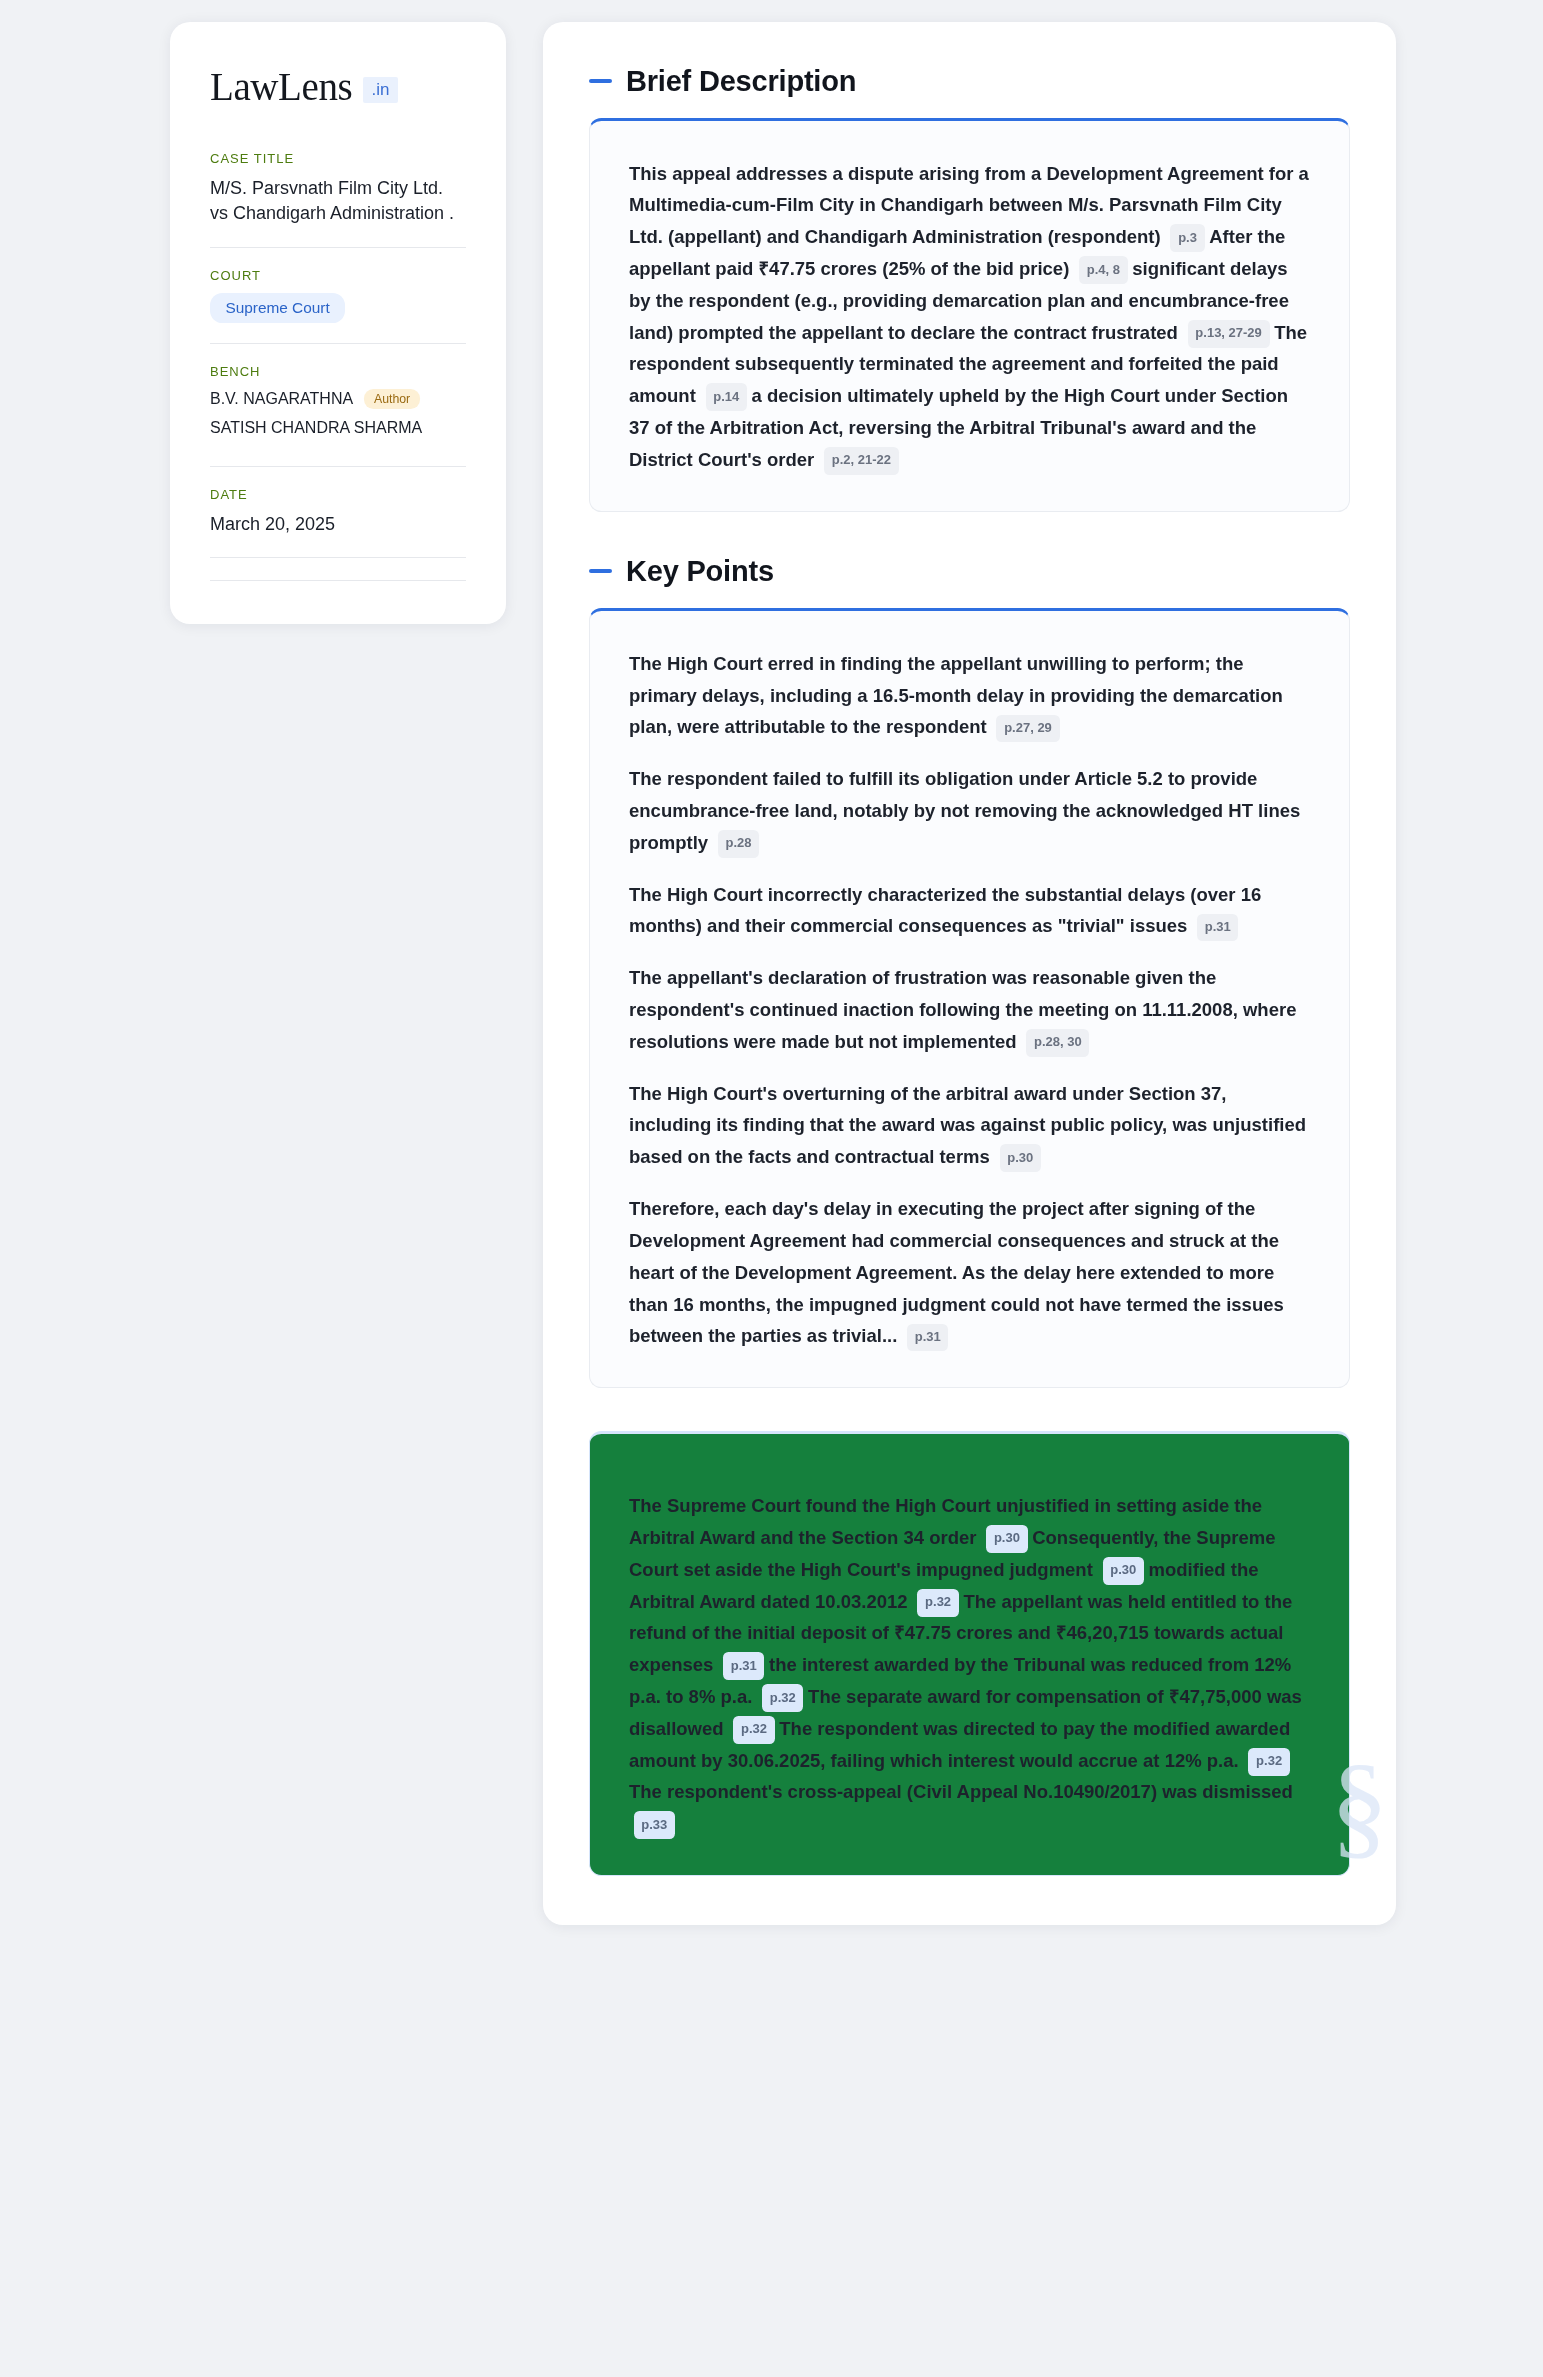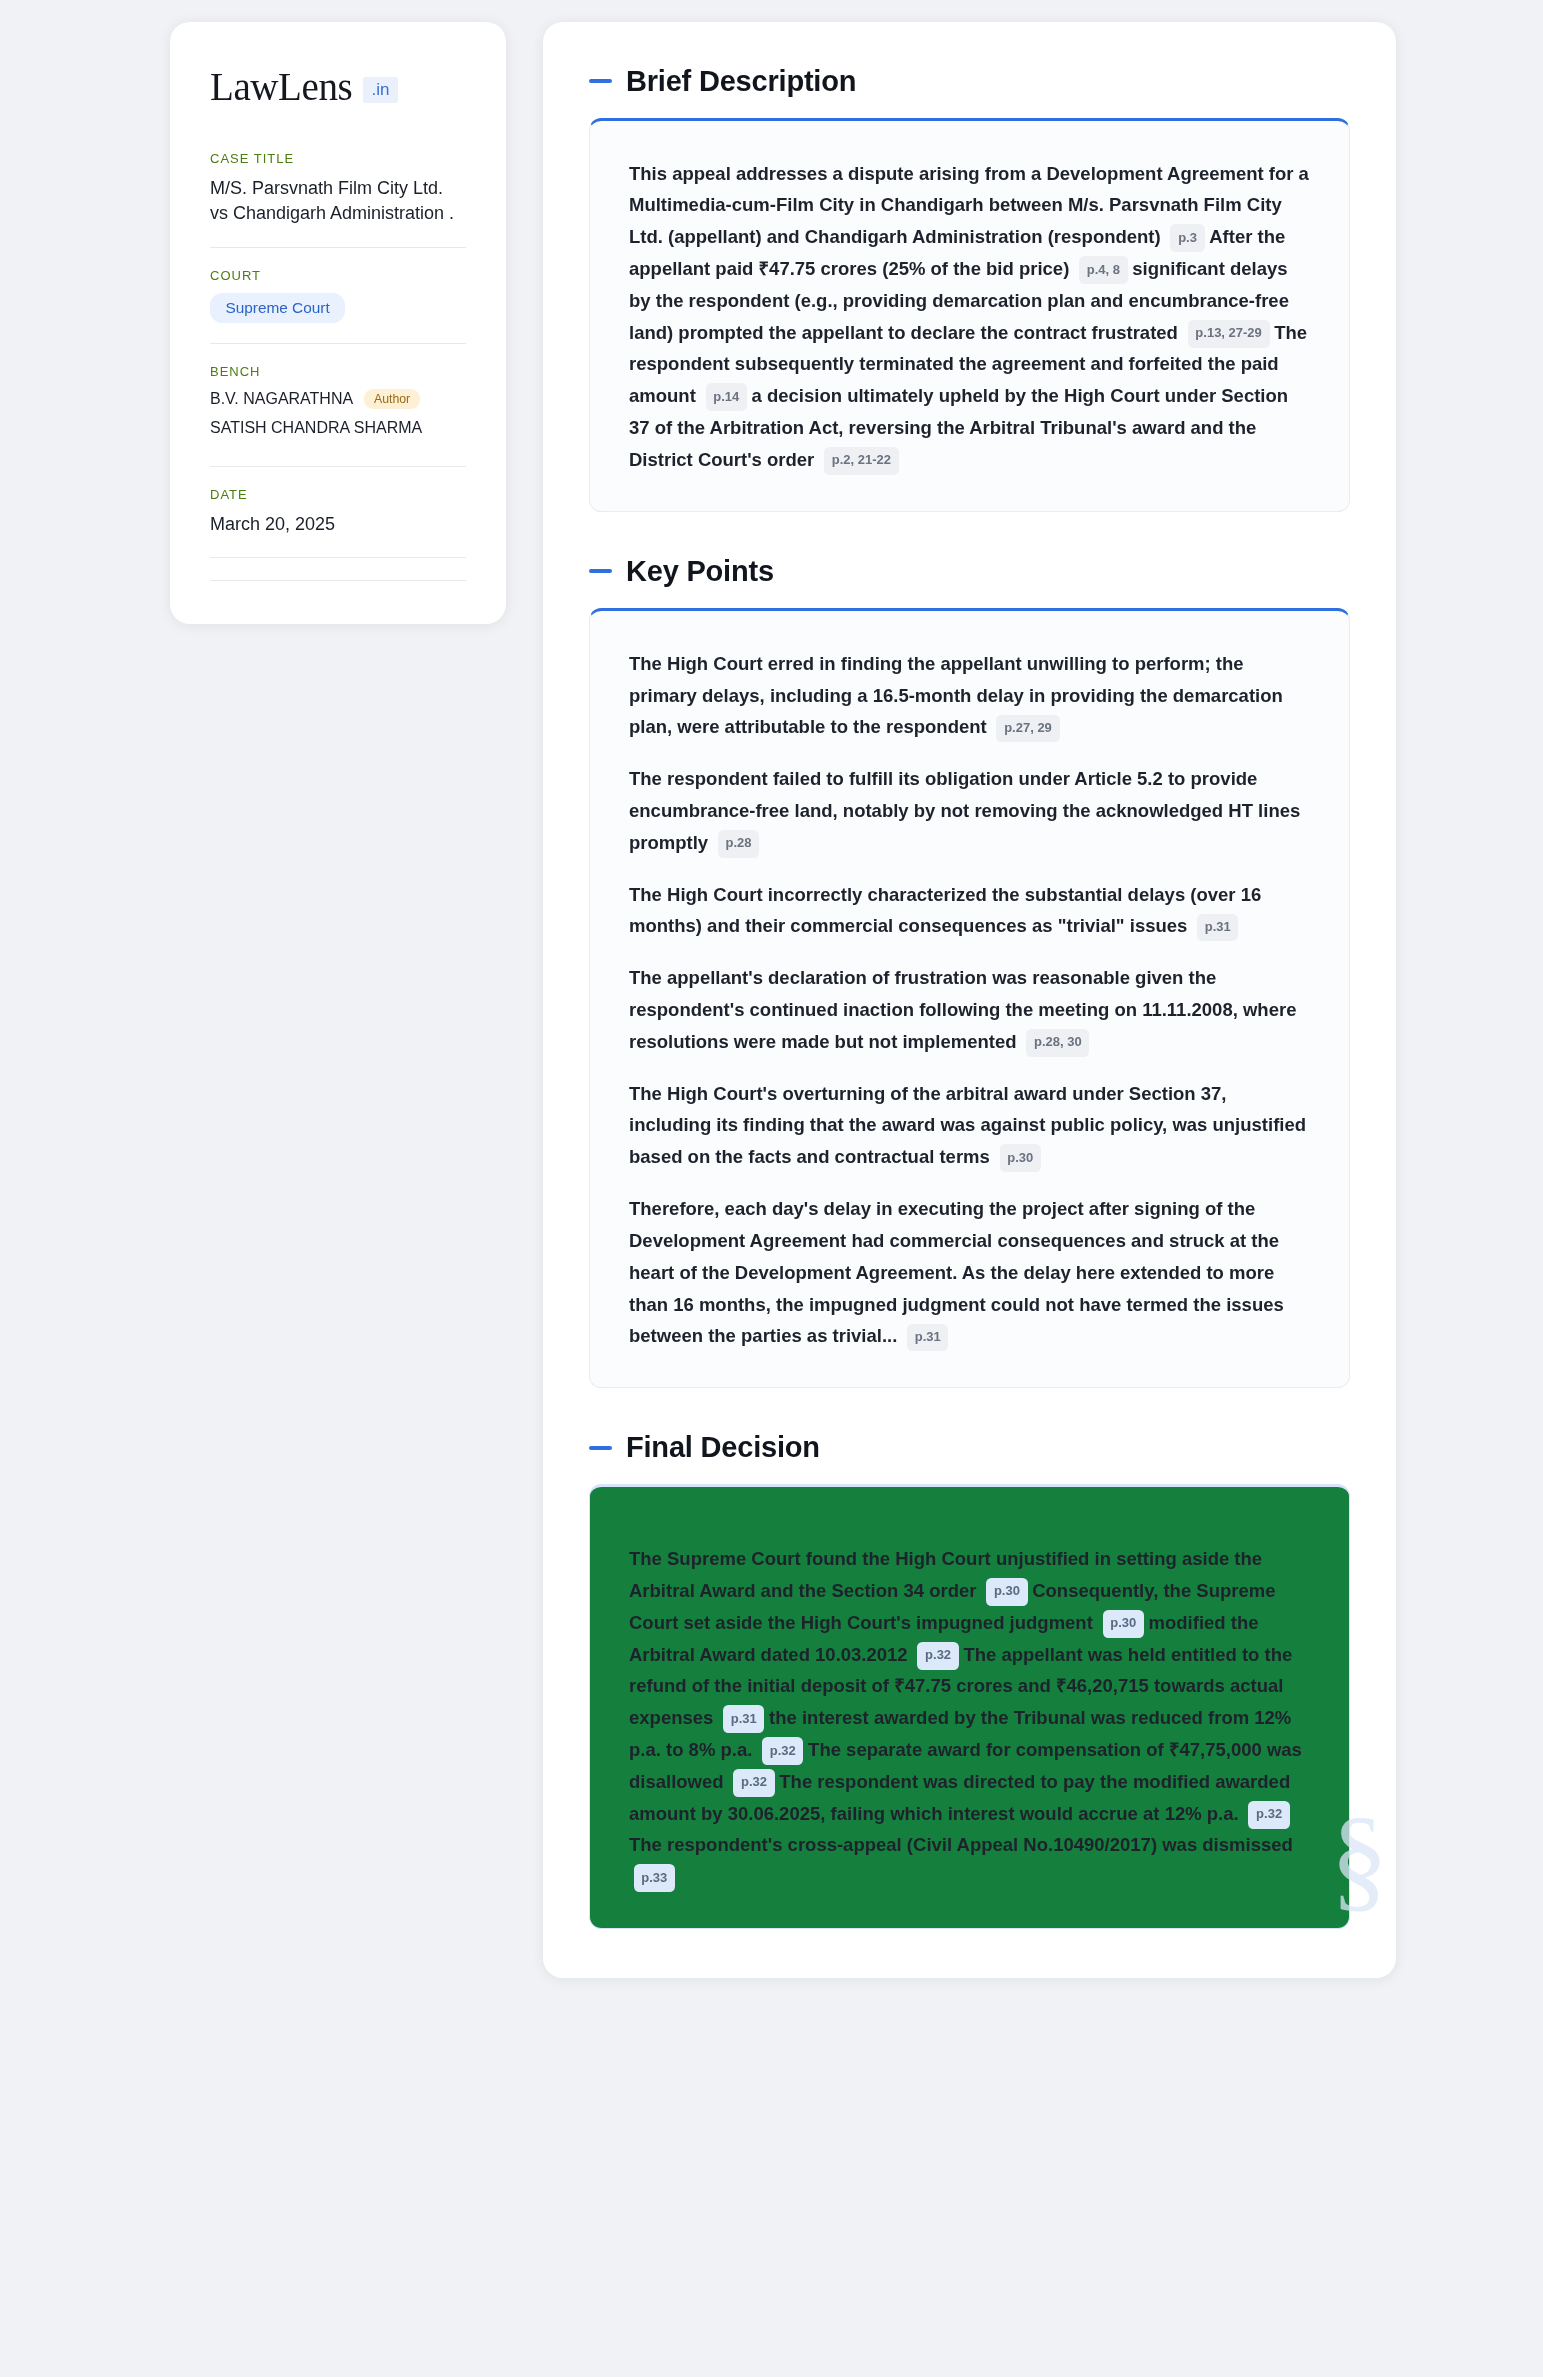--- a/index.html
+++ b/index.html
@@ -254,24 +254,20 @@
           <div class="card">
             <p class="para"><span>The High Court erred in finding the appellant unwilling to perform; the primary delays, including a 16.5-month delay in providing the demarcation plan, were attributable to the respondent</span> <span class="cite">p.27, 29</span></p>
             <p class="para"><span>The respondent failed to fulfill its obligation under Article 5.2 to provide encumbrance-free land, notably by not removing the acknowledged HT lines promptly</span> <span class="cite">p.28</span></p>
             <p class="para"><span>The High Court incorrectly characterized the substantial delays (over 16 months) and their commercial consequences as "trivial" issues</span> <span class="cite">p.31</span></p>
             <p class="para"><span>The appellant's declaration of frustration was reasonable given the respondent's continued inaction following the meeting on 11.11.2008, where resolutions were made but not implemented</span> <span class="cite">p.28, 30</span></p>
             <p class="para"><span>The High Court's overturning of the arbitral award under Section 37, including its finding that the award was against public policy, was unjustified based on the facts and contractual terms</span> <span class="cite">p.30</span></p>
             <p class="para"><span>Therefore, each day's delay in executing the project after signing of the Development Agreement had commercial consequences and struck at the heart of the Development Agreement. As the delay here extended to more than 16 months, the impugned judgment could not have termed the issues between the parties as trivial...</span> <span class="cite">p.31</span></p>
           </div>
         </section>
         <section class="section">
-          <div class="section-head">
-            <span class="dash"></span>
-            <h2 class="section-title">Final Decision</h2>
-          </div>
           <div class="card highlight">
             <p class="para"><span>The Supreme Court found the High Court unjustified in setting aside the Arbitral Award and the Section 34 order</span> <span class="cite">p.30</span><span>Consequently, the Supreme Court set aside the High Court's impugned judgment</span> <span class="cite">p.30</span><span>modified the Arbitral Award dated 10.03.2012</span> <span class="cite">p.32</span><span>The appellant was held entitled to the refund of the initial deposit of ₹47.75 crores and ₹46,20,715 towards actual expenses</span> <span class="cite">p.31</span><span>the interest awarded by the Tribunal was reduced from 12% p.a. to 8% p.a.</span> <span class="cite">p.32</span><span>The separate award for compensation of ₹47,75,000 was disallowed</span> <span class="cite">p.32</span><span>The respondent was directed to pay the modified awarded amount by 30.06.2025, failing which interest would accrue at 12% p.a.</span> <span class="cite">p.32</span><span>The respondent's cross-appeal (Civil Appeal No.10490/2017) was dismissed</span> <span class="cite">p.33</span></p>
           </div>
         </section>
       </div>
     <div class="watermark">§</div>
   </main>
 
 </div>
 

